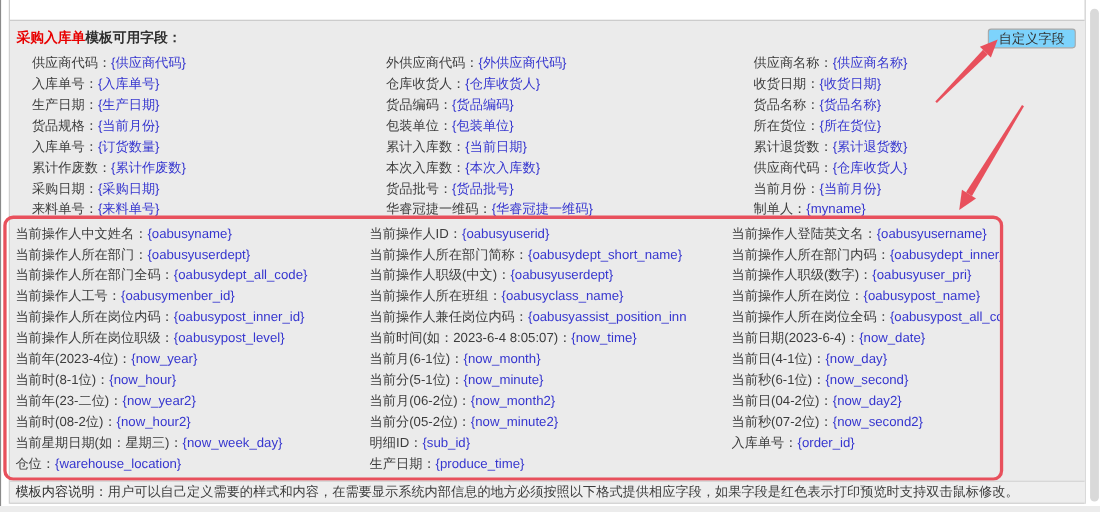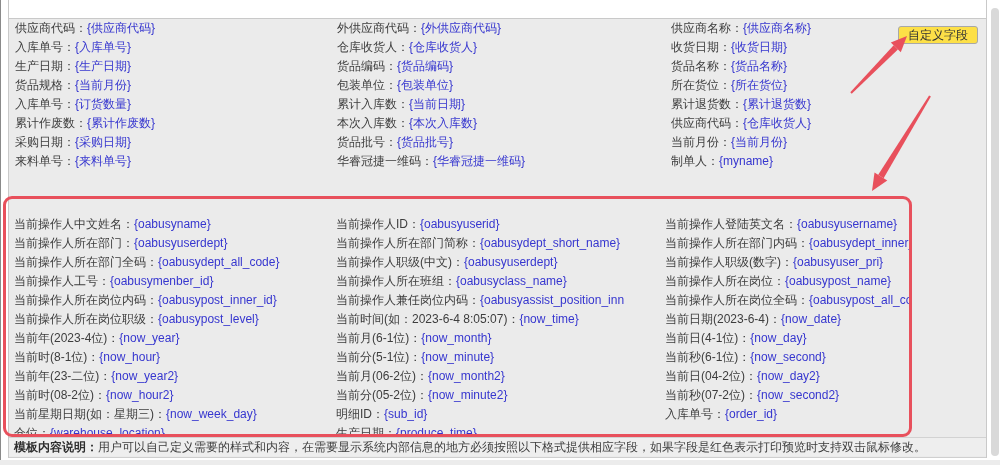--- a/index.html
+++ b/index.html
@@ -21,72 +21,73 @@
     position:absolute;left:0;top:18px;right:0;bottom:0;
     background:#ebebeb;box-sizing:border-box;
     border-top:1px solid #c9c9c9;border-bottom:1px solid #cfcfcf;
     overflow:hidden;
   }
   .title{margin:8px 0 7px 6px;line-height:14px;font-size:12.5px;font-weight:bold;color:#2e2e2e;}
   .t-red{color:#e80000;}
 
   .customize-btn{
     position:absolute;top:7px;right:8px;height:18px;box-sizing:border-box;
-    background:#fde047;border:1px solid #a8a8a8;border-radius:3px;
+    background:#7dd3fc;border:1px solid #a8a8a8;border-radius:3px;
     font-family:inherit;font-size:12px;color:#333;line-height:15px;
     padding:0 9px;cursor:pointer;
   }
 
   .grid{
     display:grid;font-size:12px;color:#3d3d3d;
   }
   .top-grid{
-    margin-left:6px;
+    margin-left:20px;
     grid-template-columns:322px 334px 1fr;
     grid-auto-rows:19px;
   }
   .cell{white-space:nowrap;overflow:hidden;line-height:19px;}
   .lbl{color:#3d3d3d;}
   .val{color:#3636cf;}
 
   .redbox{
     position:absolute;left:3px;top:196px;width:909px;height:241px;
     box-sizing:border-box;border:3px solid #e8505c;border-radius:9px;
     overflow:hidden;
   }
   .box-grid{
-    padding:16px 0 0 8px;
+    padding:4px 0 0 8px;
     grid-template-columns:322px 329px 1fr;
     grid-auto-rows:19px;
   }
 
   .footer-bar{
     position:absolute;left:9px;top:437px;width:977px;height:19px;
     box-sizing:border-box;border-top:1px solid #d2d2d2;background:#eeeeee;
     font-size:12px;color:#3d3d3d;line-height:18px;padding-left:5px;
     white-space:nowrap;overflow:hidden;
   }
-  .footer-bar .bold{font-weight:bold;color:#2e2e2e;margin-top:23px;}
+  .footer-bar .bold{font-weight:normal;color:#2e2e2e;margin-top:23px;}
 
   .arrows{position:absolute;left:0;top:0;width:1000px;height:465px;pointer-events:none;}
 
   .scroll-thumb{
     position:absolute;left:991px;top:8px;width:8px;height:448px;
     background:#d9d9d9;border-radius:4px;
   }
 </style>
 </head>
 <body>
 
 <div class="left-edge"></div>
 <div class="bottom-strip"></div>
 
 <div class="outer">
   <div class="panel">
 
+    <div class="title"><span class="t-red">采购入库单</span><span>模板可用字段：</span></div>
 
     <button class="customize-btn">自定义字段</button>
 
     <div class="grid top-grid" id="top-grid">
         <div class="cell"><span class="lbl">供应商代码：</span><span class="val">{供应商代码}</span></div>
         <div class="cell"><span class="lbl">外供应商代码：</span><span class="val">{外供应商代码}</span></div>
         <div class="cell"><span class="lbl">供应商名称：</span><span class="val">{供应商名称}</span></div>
         <div class="cell"><span class="lbl">入库单号：</span><span class="val">{入库单号}</span></div>
         <div class="cell"><span class="lbl">仓库收货人：</span><span class="val">{仓库收货人}</span></div>
         <div class="cell"><span class="lbl">收货日期：</span><span class="val">{收货日期}</span></div>

